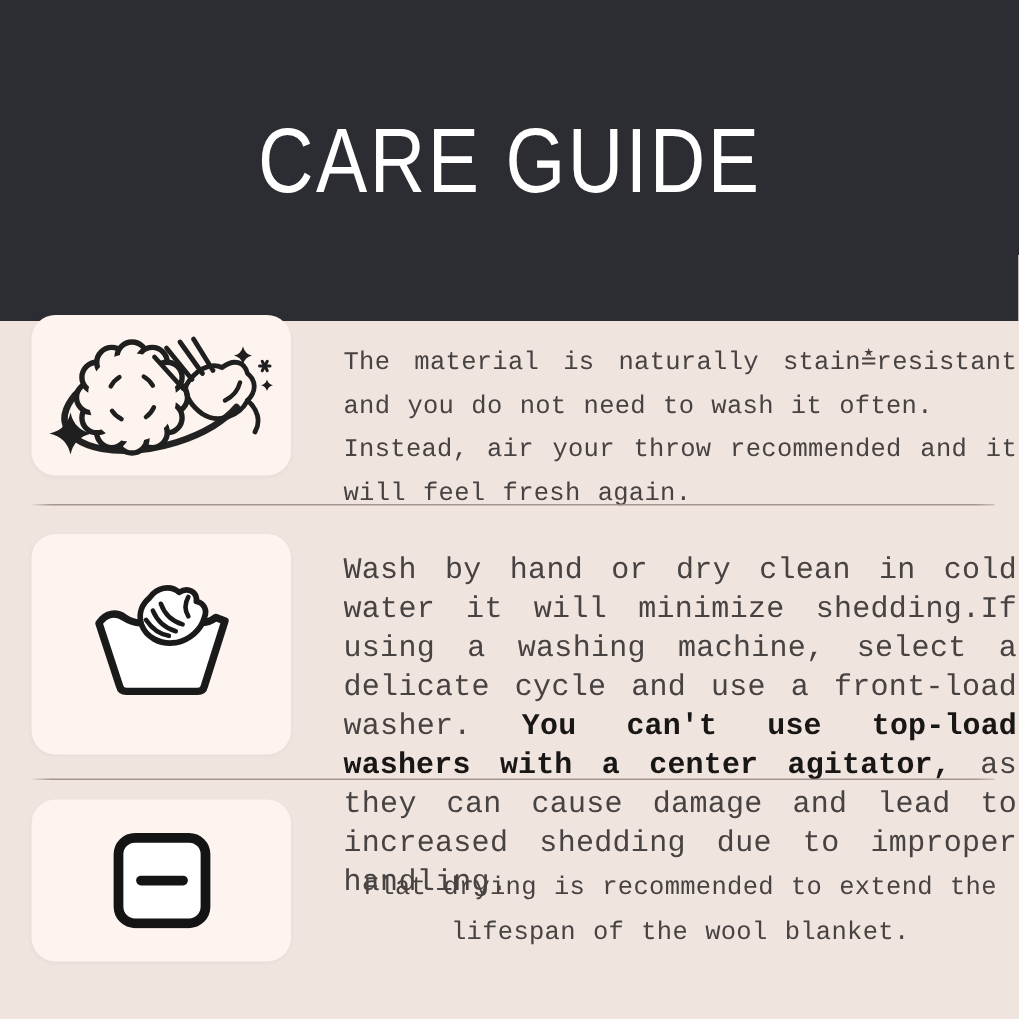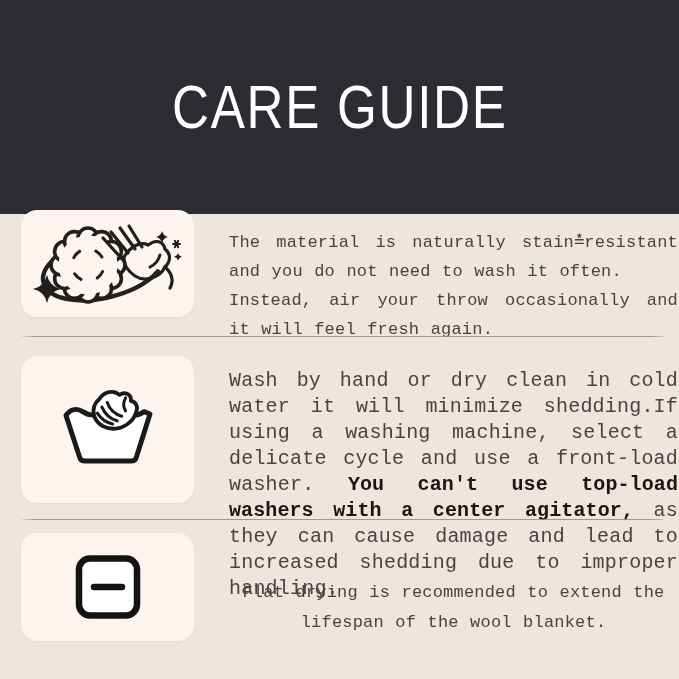--- a/index.html
+++ b/index.html
@@ -108,21 +108,21 @@
           <path d="M141,21 L148,21"></path>
             <path d="M142.8,17.8 L146.2,24.2"></path>
             <path d="M146.2,17.8 L142.8,24.2"></path>
         </g>
         <path d="M146,30 Q146.8,33 150,33.8 Q146.8,34.6 146,37.6 Q145.2,34.6 142,33.8 Q145.2,33 146,30 Z" fill="#1f1f1f"></path>
       </svg>
     </span>
   </div>
   <p class="care-text text-1">
     <span>The material is naturally stain≛resistant and you do not need to wash it often.</span>
-    <span class="line-break">Instead, air your throw occasionally and it will feel fresh again.</span>
+    <span class="line-break">Instead, air your throw recommended and it will feel fresh again.</span>
   </p>
 
   <div class="divider divider-1"></div>
 
   <div class="card card-2">
     <span>
       <svg width="100" height="84" viewBox="0 0 130 110" fill="none">
 
         <path d="M10,36 C16,27 25,26 32,31 C41,37 51,37 59,31 C67,25 77,25 85,31 C94,37 104,37 112,31 L120,34 L102,91 Q101,95.5 96,95.5 L34,95.5 Q29,95.5 28,91 Z" fill="#ffffff" stroke="#1a1a1a" stroke-width="6.5" stroke-linejoin="round"></path>
 

